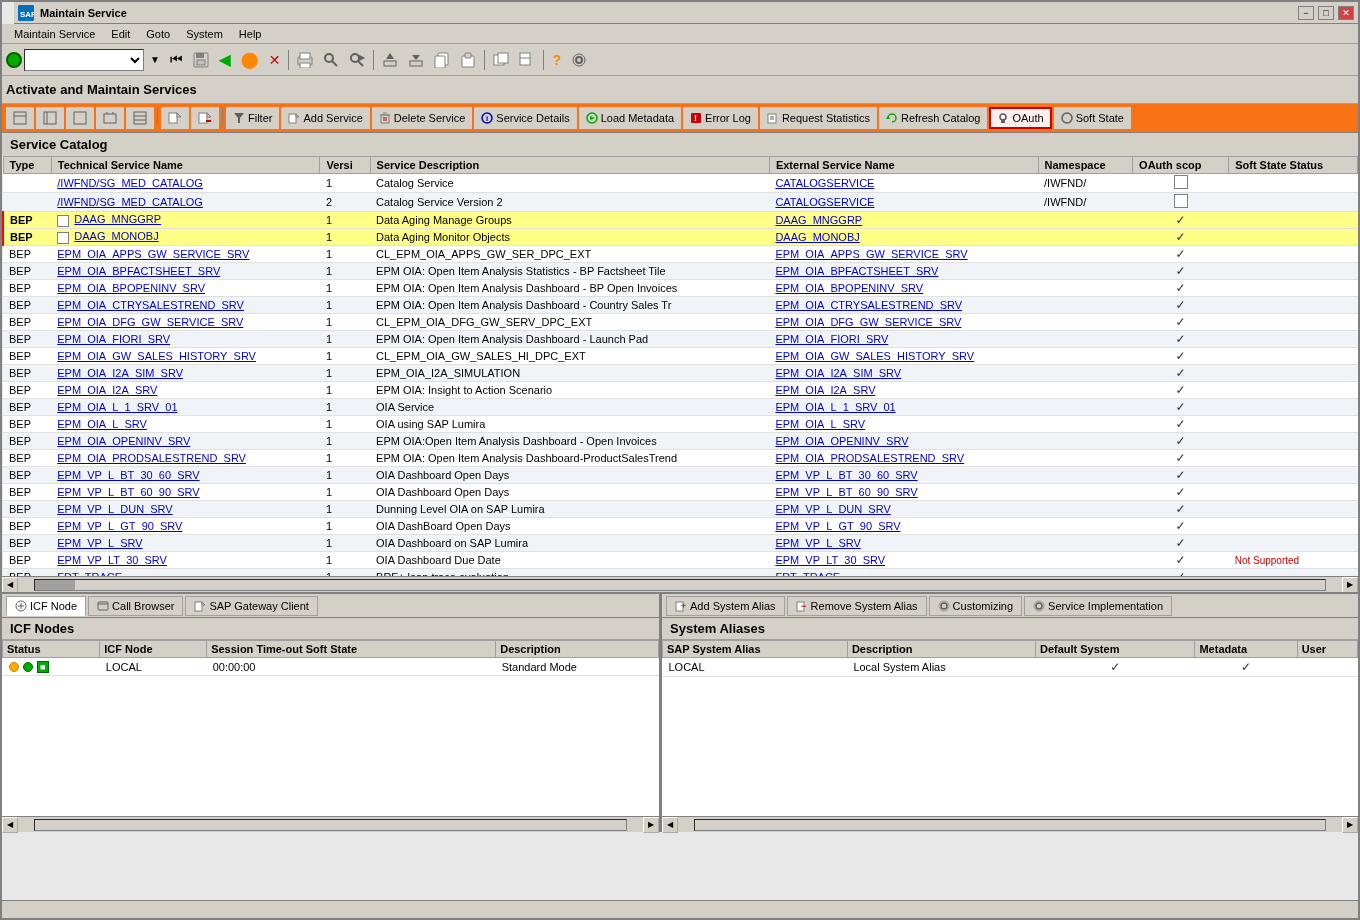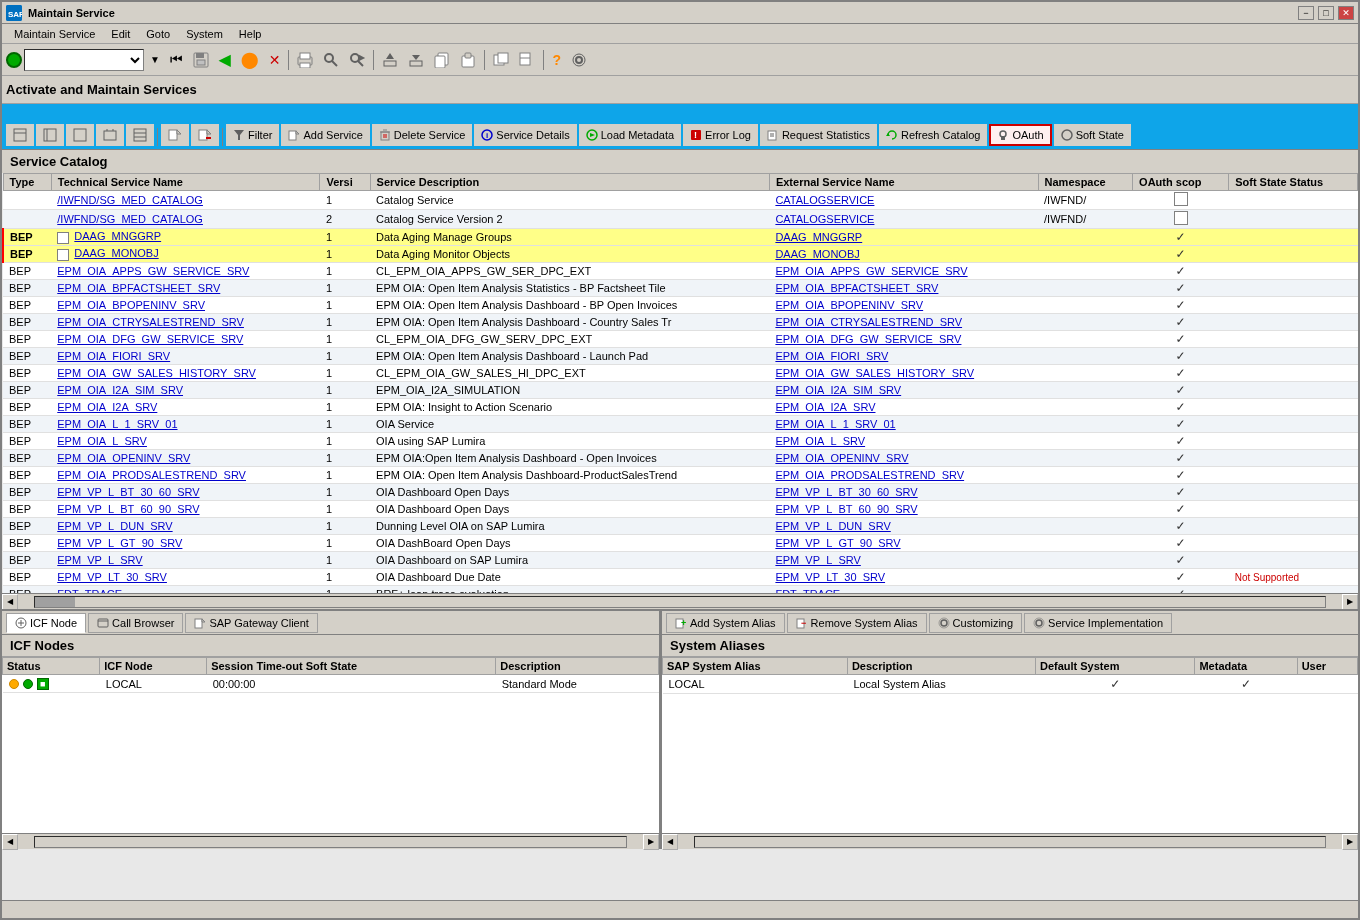--- a/index.html
+++ b/index.html
@@ -1,39 +1,39 @@
 <!DOCTYPE html>
 <html><head>
   <meta charset="utf-8">
   <style>
     * { box-sizing: border-box; margin: 0; padding: 0; }
     body { font-family: Arial, sans-serif; font-size: 11px; background: #e8e8e8; color: #000; overflow: hidden; width: 1360px; height: 920px; }
     
     
-    .title-bar { display: flex; align-items: center; justify-content: space-between; background: #d4d0c8; height: 22px; padding: 0 4px; border-bottom: 1px solid #808080; }
+    .title-bar { display: flex; align-items: center; justify-content: space-between; background: #d4d0c8; height: 22px; padding: 0 4px; border-bottom: 1px solid #808080; margin-left: 12px; }
     .title-bar-left { display: flex; align-items: center; gap: 6px; font-size: 11px; font-weight: bold; }
     .title-bar-right { display: flex; gap: 4px; }
     .title-btn { width: 16px; height: 14px; background: #d4d0c8; border: 1px solid #808080; cursor: pointer; font-size: 9px; display: flex; align-items: center; justify-content: center; }
     .sap-icon { width: 16px; height: 16px; background: #0070c0; border-radius: 2px; display: flex; align-items: center; justify-content: center; color: white; font-size: 9px; font-weight: bold; }
 
     
     .menu-bar { background: #d4d0c8; height: 20px; display: flex; align-items: center; padding: 0 4px; border-bottom: 1px solid #a0a0a0; }
     .menu-item { padding: 2px 8px; font-size: 11px; cursor: pointer; }
 
     
     .toolbar { background: #d4d0c8; height: 32px; display: flex; align-items: center; padding: 2px 4px; gap: 2px; border-bottom: 1px solid #a0a0a0; }
     .toolbar-btn { height: 24px; padding: 0 3px; background: #d4d0c8; border: 1px solid transparent; cursor: pointer; display: flex; align-items: center; justify-content: center; font-size: 10px; }
     .toolbar-sep { width: 1px; height: 20px; background: #808080; margin: 0 2px; }
     .toolbar-dropdown { height: 22px; width: 120px; border: 1px inset #808080; font-size: 11px; background: white; }
     
     
     .page-title-bar { background: #d4d0c8; padding: 6px 4px; font-size: 13px; font-weight: bold; border-bottom: 1px solid #a0a0a0; }
 
     
-    .action-toolbar { background: #0ea5e9; display: flex; align-items: flex-end; padding: 3px 4px; gap: 2px; border-bottom: 1px solid #808080; flex-wrap: wrap; }
+    .action-toolbar { background: #f97316; display: flex; align-items: flex-start; padding: 3px 4px; gap: 2px; border-bottom: 1px solid #808080; flex-wrap: wrap; }
     .action-btn { height: 22px; padding: 0 6px; background: #d4d0c8; border: 1px solid transparent; cursor: pointer; display: flex; align-items: center; gap: 3px; font-size: 11px; white-space: nowrap; }
     .action-btn.active { border: 2px solid #ff0000; background: #fff0f0; }
     .action-sep { width: 1px; height: 18px; background: #808080; margin: 0 1px; }
 
     
     .section-title { font-size: 13px; font-weight: bold; padding: 4px 8px; background: #d4d0c8; }
     table { width: 100%; border-collapse: collapse; font-size: 11px; }
     thead tr { background: #d4d0c8; }
     th { padding: 2px 6px; border: 1px solid #a0a0a0; font-weight: bold; text-align: left; white-space: nowrap; position: sticky; top: 0; background: #d4d0c8; z-index: 1; }
     td { padding: 1px 6px; border-bottom: 1px solid #e0e0e0; white-space: nowrap; }
@@ -295,21 +295,21 @@
           </svg>
         <span>Request Statistics</span>
       </button>
       <button class="action-btn">
         <svg width="12" height="12" viewBox="0 0 12 12">
             <path d="M2,6 A4,4 0 1,1 6,10" fill="none" stroke="#00aa00" stroke-width="1.5"></path>
             <polygon points="2,4 0,7 4,7" fill="#00aa00"></polygon>
           </svg>
         <span>Refresh Catalog</span>
       </button>
-      <button class="action-btn active" style="border: 2px solid #cc0000; margin-top: 17px;">
+      <button class="action-btn active" style="border: 2px solid #cc0000;">
         <svg width="12" height="12" viewBox="0 0 12 12">
             <circle cx="6" cy="5" r="3" fill="none" stroke="#606060" stroke-width="1.5"></circle>
             <rect x="4" y="7" width="4" height="4" fill="#606060"></rect>
           </svg>
         <span>OAuth</span>
       </button>
       <button class="action-btn">
         <svg width="12" height="12" viewBox="0 0 12 12">
             <circle cx="6" cy="6" r="5" fill="none" stroke="#606060" stroke-width="1.5"></circle>
           </svg>

